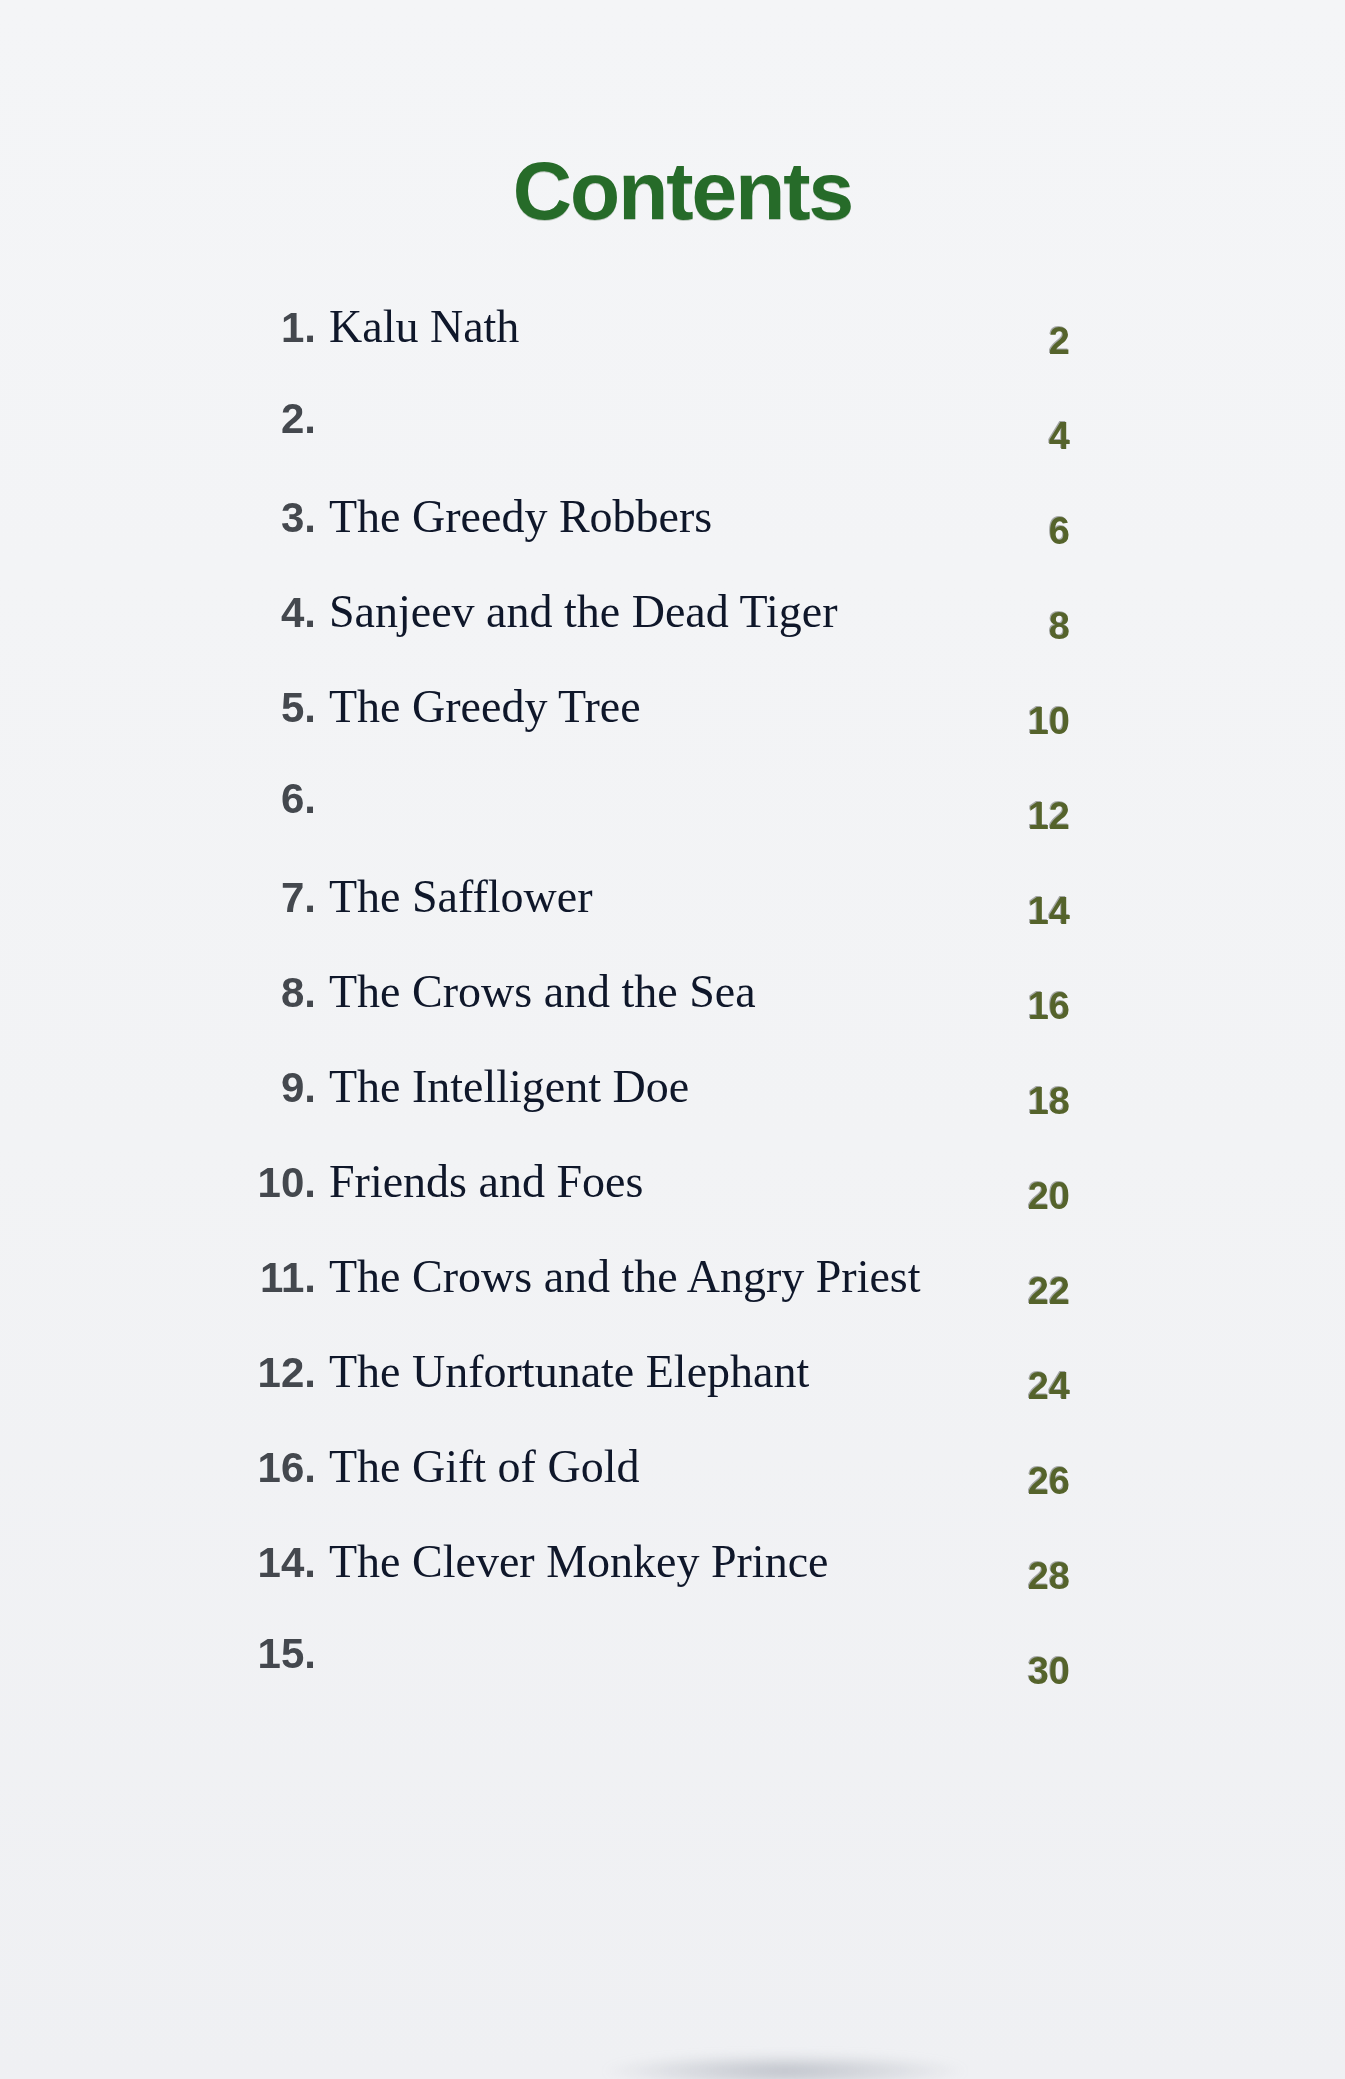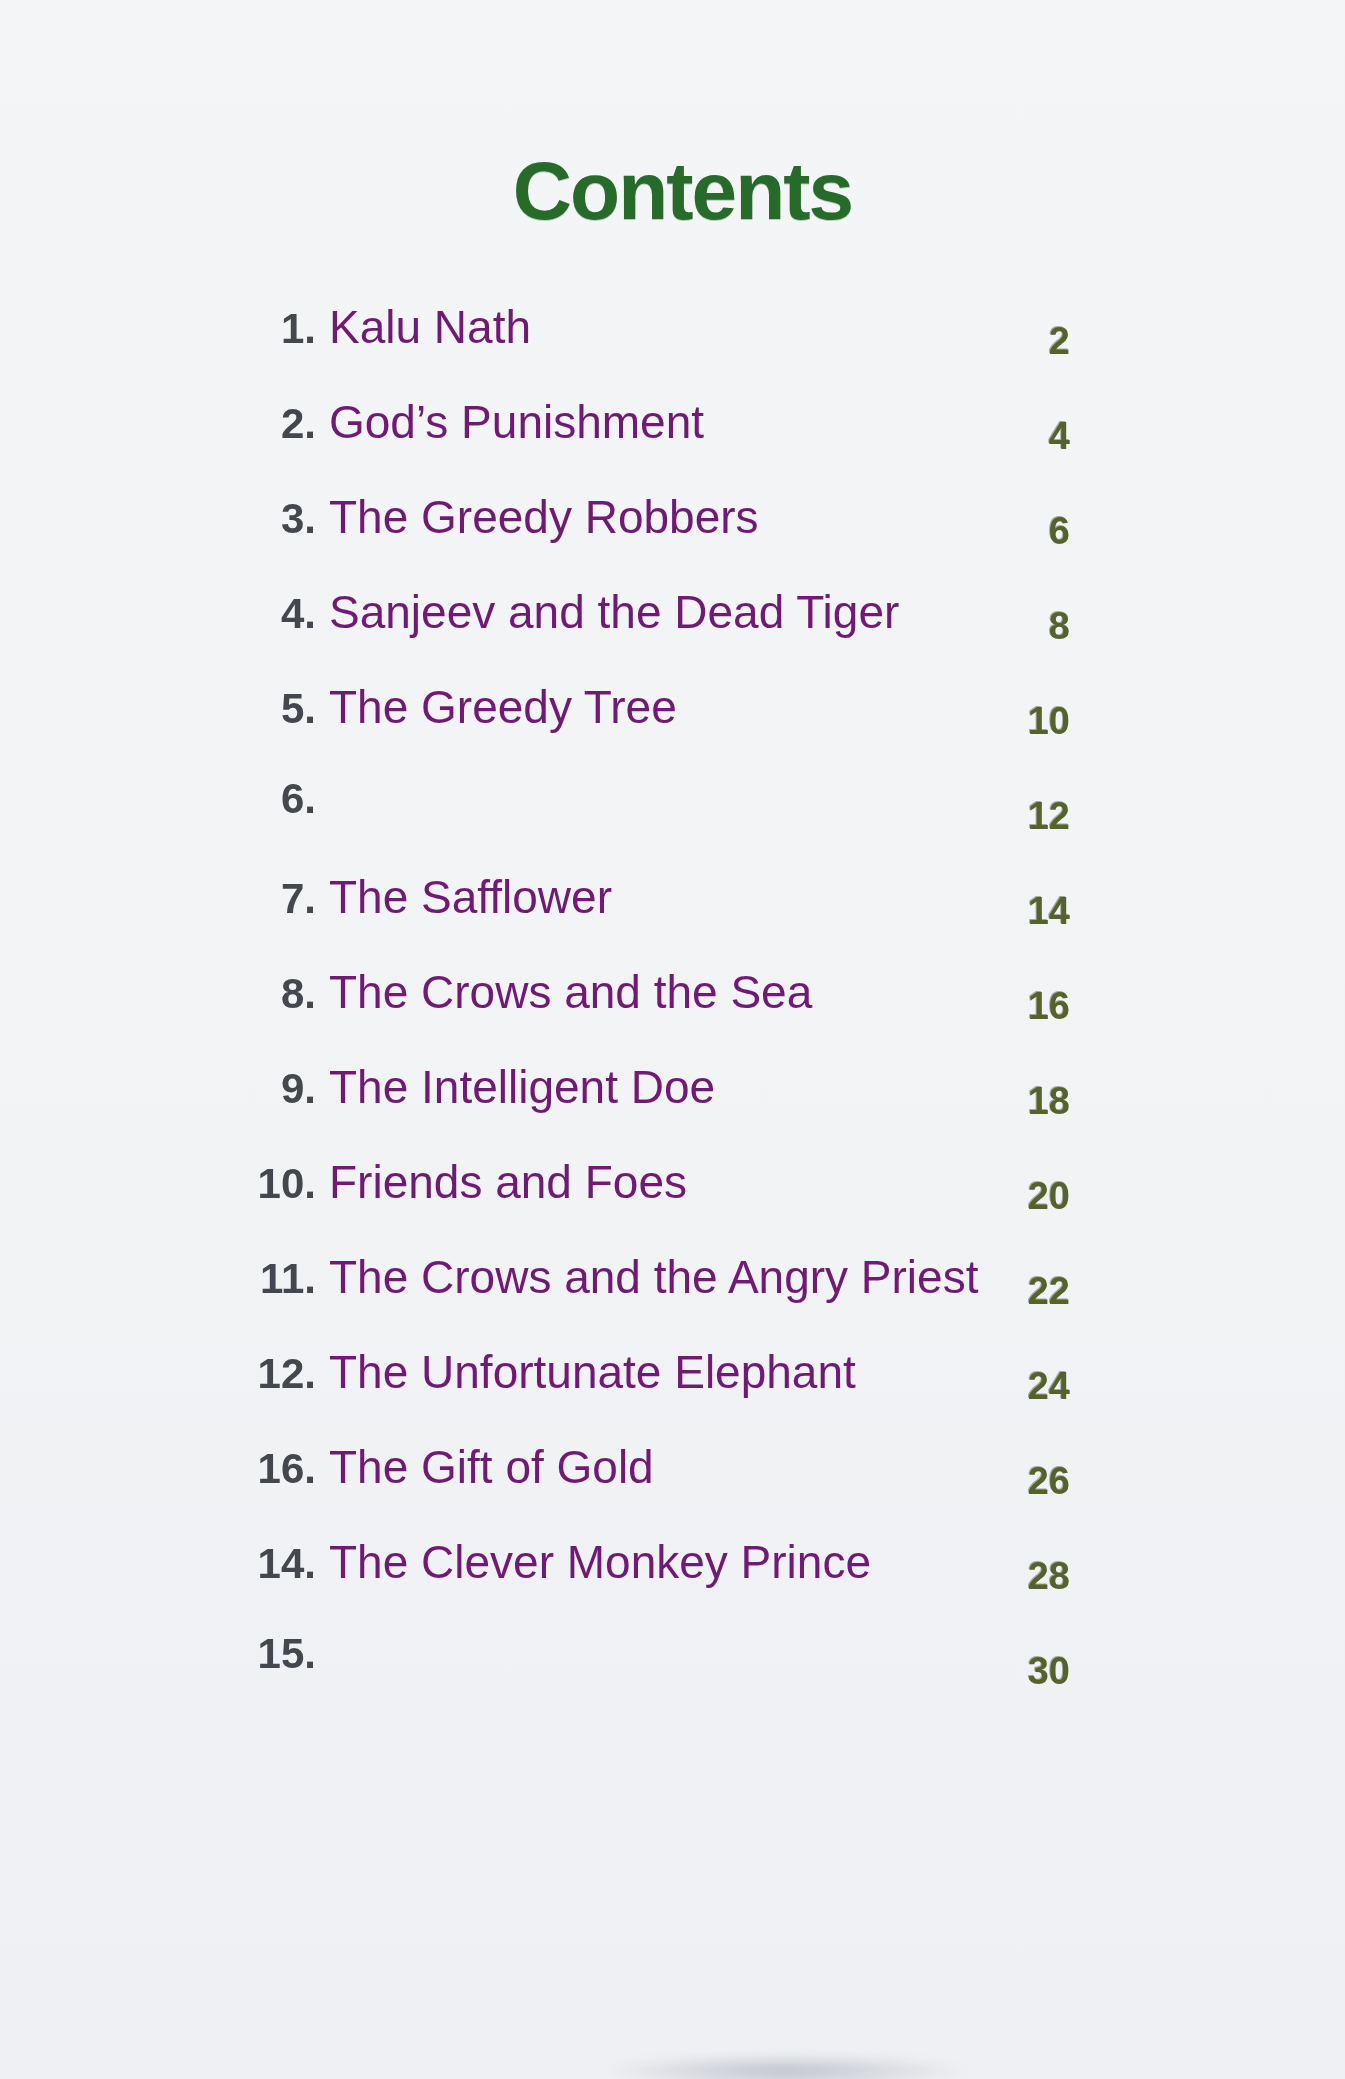--- a/index.html
+++ b/index.html
@@ -51,23 +51,23 @@
     width: 76px;
     flex: 0 0 76px;
     text-align: right;
     font-family: "Liberation Sans", sans-serif;
     font-weight: 700;
     font-size: 42px;
     color: #44484e;
   }
   .toc-item-title {
     margin-left: 13px;
-    font-family: Liberation Sans, sans-serif;
+    font-family: Liberation Serif, serif;
     font-size: 46px;
-    color: #701a75;
+    color: #0f172a;
   }
   .toc-page {
     position: absolute;
     top: 22px;
     right: 275px;
     width: 140px;
     text-align: right;
     font-family: "Liberation Sans", sans-serif;
     font-weight: 700;
     font-size: 38px;
@@ -94,21 +94,20 @@
 
   <div class="toc-list">
   <div class="toc-row">
     <span class="toc-num">1.</span>
     <span class="toc-item-title">Kalu Nath</span>
     <span class="toc-page">2</span>
   </div>
 
   <div class="toc-row">
     <span class="toc-num">2.</span>
-    <span class="toc-item-title">God’s Punishment</span>
     <span class="toc-page">4</span>
   </div>
 
   <div class="toc-row">
     <span class="toc-num">3.</span>
     <span class="toc-item-title">The Greedy Robbers</span>
     <span class="toc-page">6</span>
   </div>
 
   <div class="toc-row">

